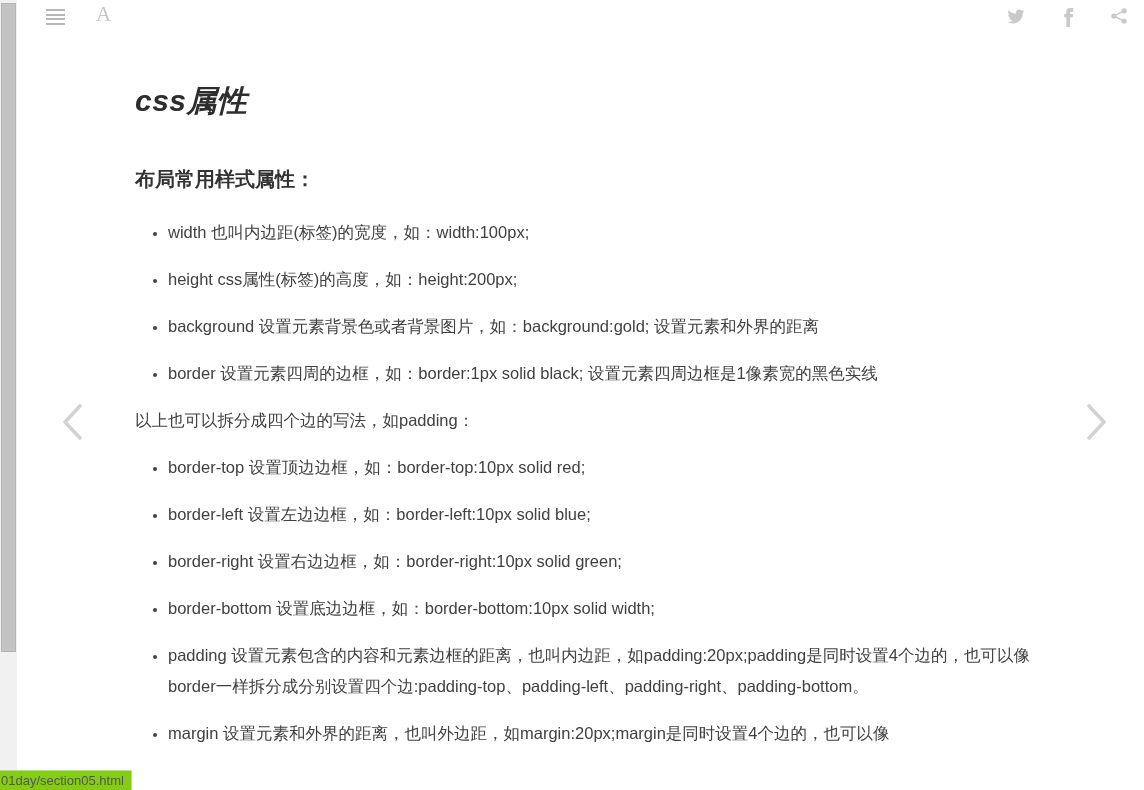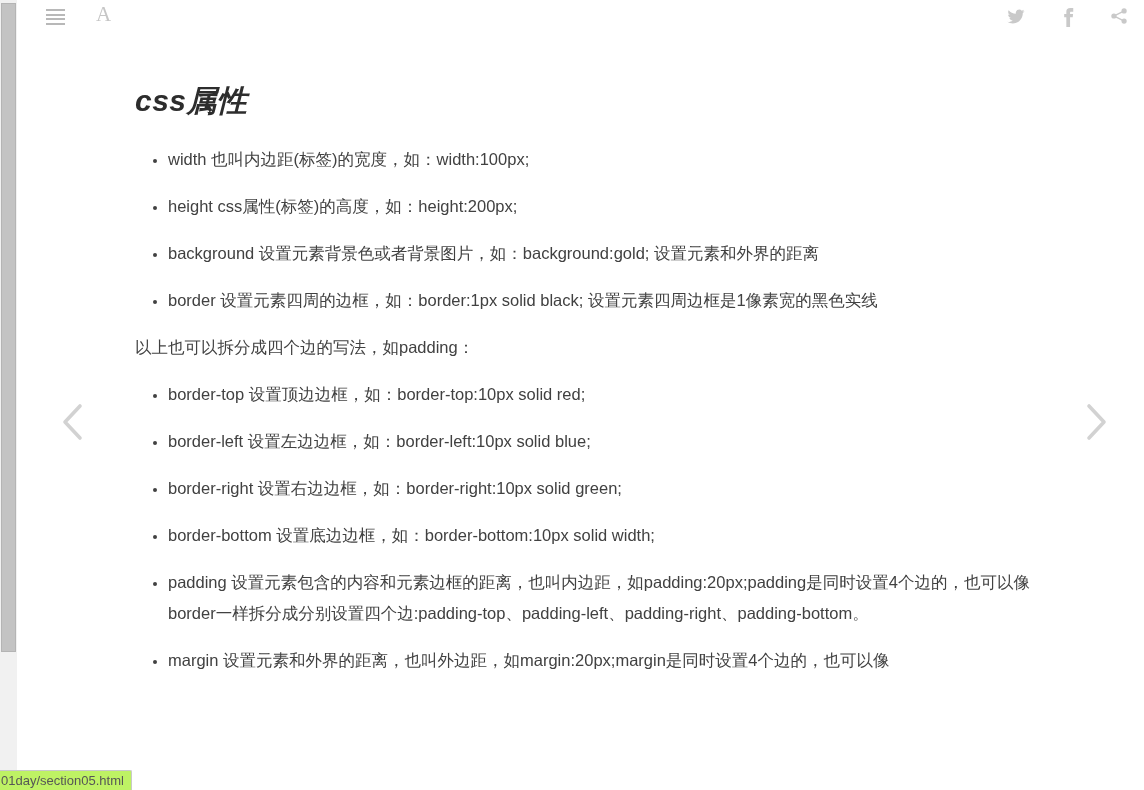--- a/index.html
+++ b/index.html
@@ -91,21 +91,21 @@
   .doc p.note {
     font-size:16.5px; line-height:31px;
     margin:0 0 16px 0; color:#414141;
   }
 
   
   .status-bar {
     position:absolute; left:0; bottom:0;
     max-width:170px; height:20px;
     padding:2px 7px 2px 1px;
-    background:#bef264;
+    background:#84cc16;
     border-top:1px solid #c9c9c9;
     border-right:1px solid #c9c9c9;
     border-top-right-radius:2px;
     font-size:13px; line-height:15px;
     color:#565656;
     white-space:nowrap; overflow:hidden;
   }
 </style>
 </head>
 <body>
@@ -158,20 +158,21 @@
     </svg>
   </div>
   <div class="chevron right">
     <svg width="24" height="38" viewBox="0 0 24 38" fill="none" xmlns="http://www.w3.org/2000/svg">
       <polyline points="4,3 19,19 4,35" stroke="#d2d2d2" stroke-width="3.6" stroke-linecap="round" stroke-linejoin="round"></polyline>
     </svg>
   </div>
 
   <div class="doc">
     <h1>css属性</h1>
+    <h2>布局常用样式属性：</h2>
     <ul class="first">
         <li>width 也叫内边距(标签)的宽度，如：width:100px;</li>
         <li>height css属性(标签)的高度，如：height:200px;</li>
         <li>background 设置元素背景色或者背景图片，如：background:gold; 设置元素和外界的距离</li>
         <li>border 设置元素四周的边框，如：border:1px solid black; 设置元素四周边框是1像素宽的黑色实线</li>
       </ul>
     <p class="note">以上也可以拆分成四个边的写法，如padding：</p>
     <ul class="second">
         <li>border-top 设置顶边边框，如：border-top:10px solid red;</li>
         <li>border-left 设置左边边框，如：border-left:10px solid blue;</li>

